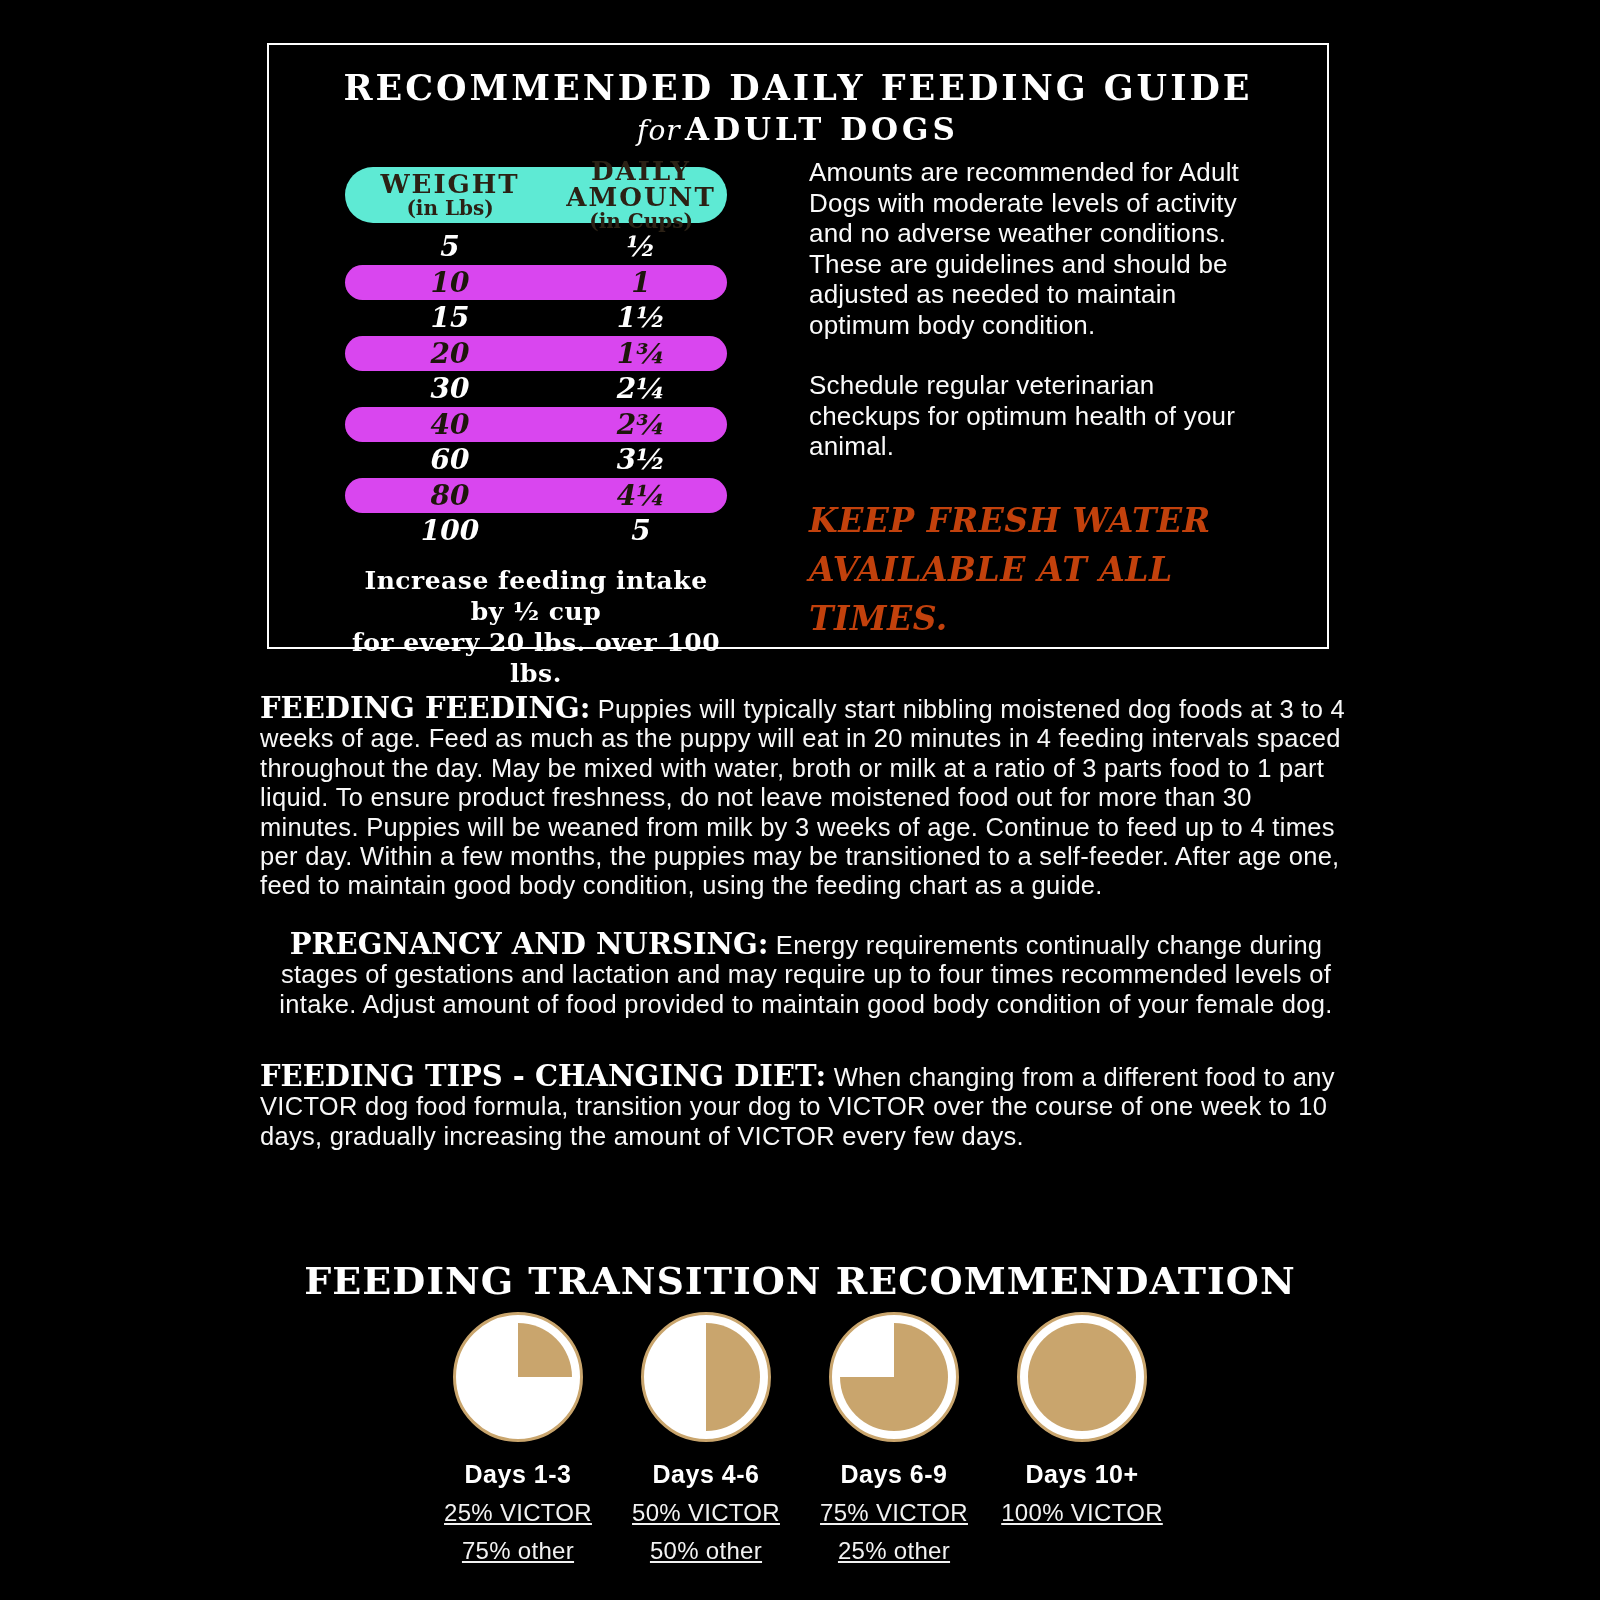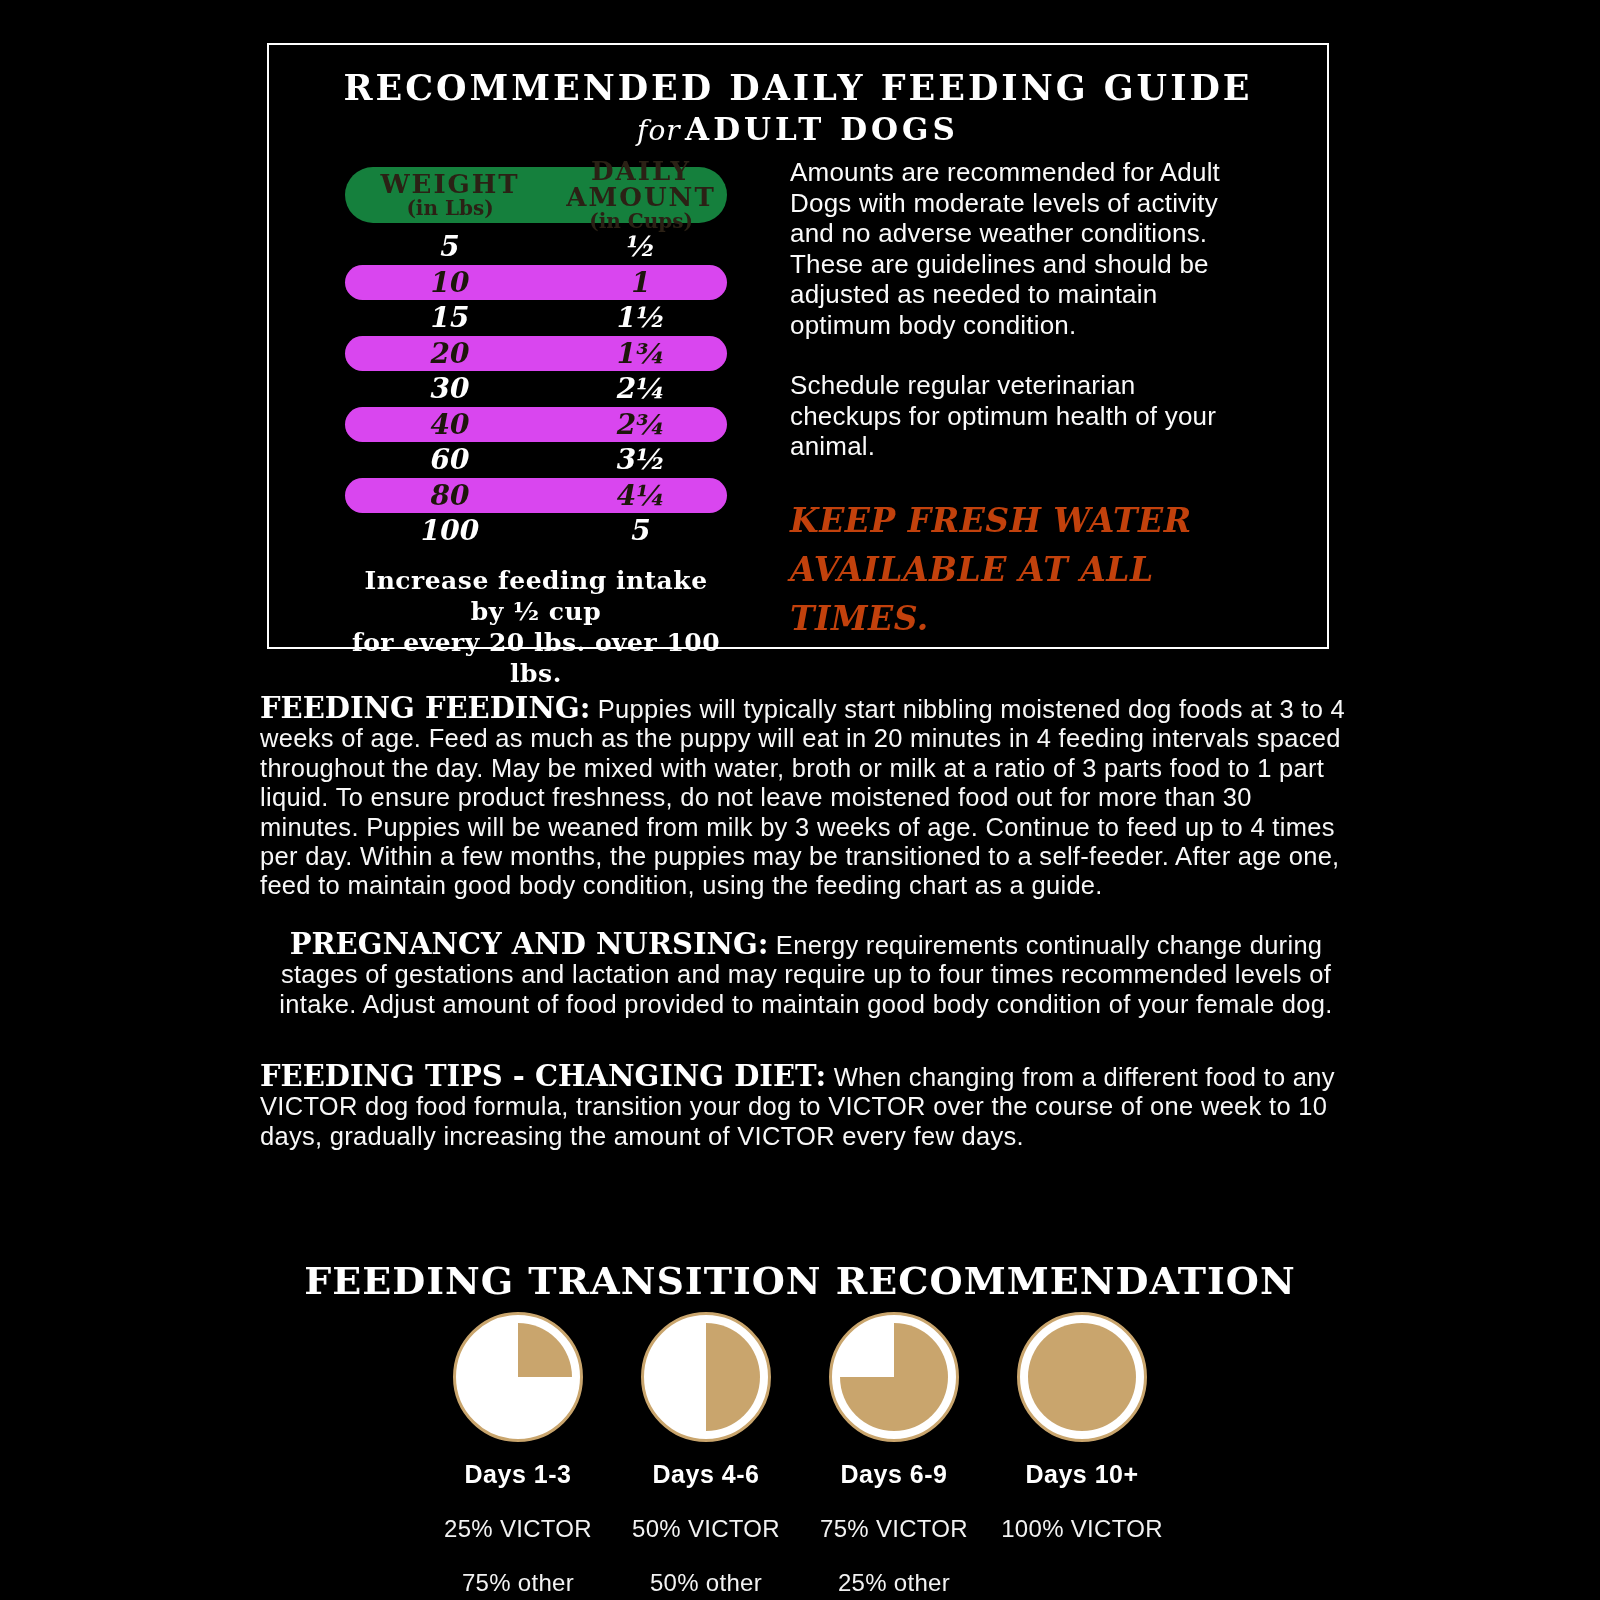--- a/index.html
+++ b/index.html
@@ -37,21 +37,21 @@
   .gb-title2 .adult-dogs {
     font-family:"DejaVu Serif", serif;
     font-weight:bold; font-size:31px; letter-spacing:4px;
   }
 
   
   .feed-table {
     position:absolute; left:76px; top:122px; width:382px;
   }
   .t-head {
-    background:#15803d;
+    background:#5eead4;
     border-radius:28px;
     height:56px;
     display:flex; align-items:center;
     color:#2b2115;
   }
   .t-head .hc { text-align:center; }
   .hc-w { width:55%; }
   .hc-a { width:45%; }
   .h-main {
     font-family:"DejaVu Serif", serif; font-weight:bold;
@@ -79,21 +79,21 @@
   .t-footnote {
     margin-top:16px;
     text-align:center;
     font-family:"DejaVu Serif", serif;
     font-weight:bold; font-size:25px; line-height:31px;
     color:#ffffff; letter-spacing:0.5px;
   }
 
   
   .notes-col {
-    position:absolute; left:521px; top:112px; width:460px;
+    position:absolute; left:540px; top:112px; width:460px;
   }
   .note-p {
     font-size:26px; line-height:30.5px; letter-spacing:0.2px;
     color:#fafafa; margin:0;
   }
   .note-p2 { margin-top:30px; }
   .note-water {
     margin-top:34px;
     font-family:"DejaVu Serif", serif;
     font-weight:bold; font-style:italic;
@@ -144,23 +144,24 @@
     position:absolute; left:8px; top:8px;
     width:108px; height:108px;
     border-radius:50%;
   }
   .pie-days {
     margin-top:18px;
     font-weight:bold; font-size:25px; letter-spacing:0.5px;
     color:#ffffff;
   }
   .pie-pct {
-    margin-top:26px;
+    margin-top:10px;
     font-size:24px; letter-spacing:0.3px;
     color:#f2f2f2;
+    text-decoration:underline;
   }
 </style>
 </head>
 <body>
 
 <div class="guide-box">
 
   <div class="gb-title1">RECOMMENDED DAILY FEEDING GUIDE</div>
 
   <div class="gb-title2">

